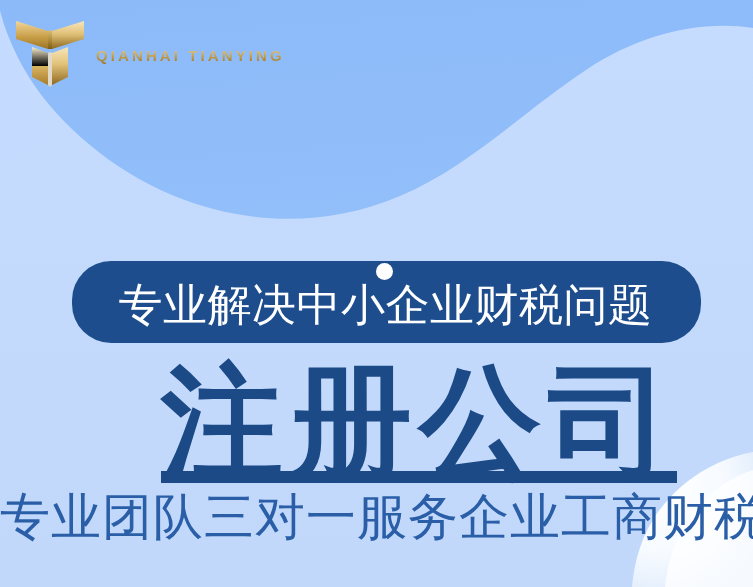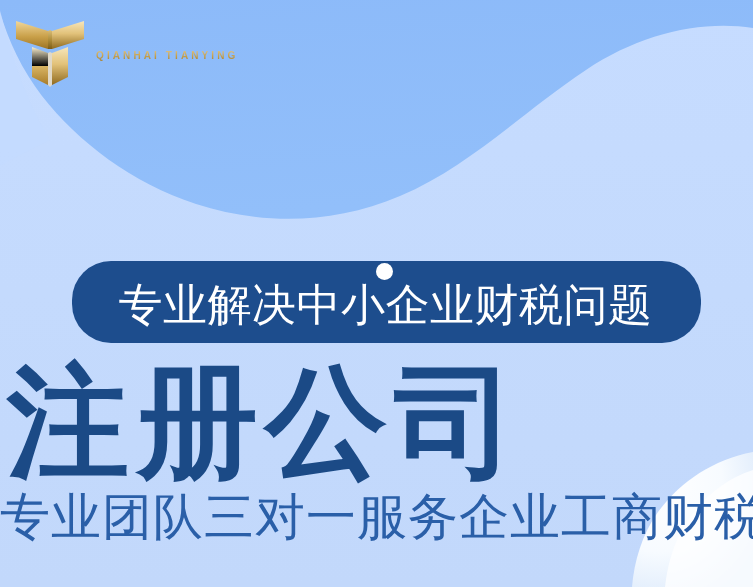--- a/index.html
+++ b/index.html
@@ -64,21 +64,21 @@
         #e7cb86 64%,
         #ab7c26 88%,
         #8e6318 100%);
     -webkit-background-clip: text;
     background-clip: text;
     color: transparent;
     -webkit-text-fill-color: transparent;
     text-shadow: 0 1px 0 rgba(120,80,10,0.12);
   }
   #logo-py {
-    font-size: 10px;
+    font-size: 15px;
     line-height: 16px;
     font-weight: bold;
     letter-spacing: 3.1px;
     white-space: nowrap;
     margin-top: 3px;
     background: linear-gradient(180deg, #e9cf96 0%, #c49a3e 55%, #9d7322 100%);
     -webkit-background-clip: text;
     background-clip: text;
     color: transparent;
     -webkit-text-fill-color: transparent;
@@ -118,28 +118,29 @@
     white-space: nowrap;
     font-weight: 400;
   }
 
   
   #main-title {
     position: absolute;
     left: 0;
     top: 358px;
     width: 677px;
-    text-align: left;
+    text-align: right;
     color: #1b4a86;
     font-size: 122px;
     line-height: 128px;
     font-weight: bold;
     letter-spacing: 7px;
     text-indent: 7px;
     white-space: nowrap;
+    text-decoration: underline;
   }
 
   
   #subtitle {
     position: absolute;
     left: 0;
     top: 487px;
     width: 753px;
     text-align: center;
     color: #2a5fa8;

